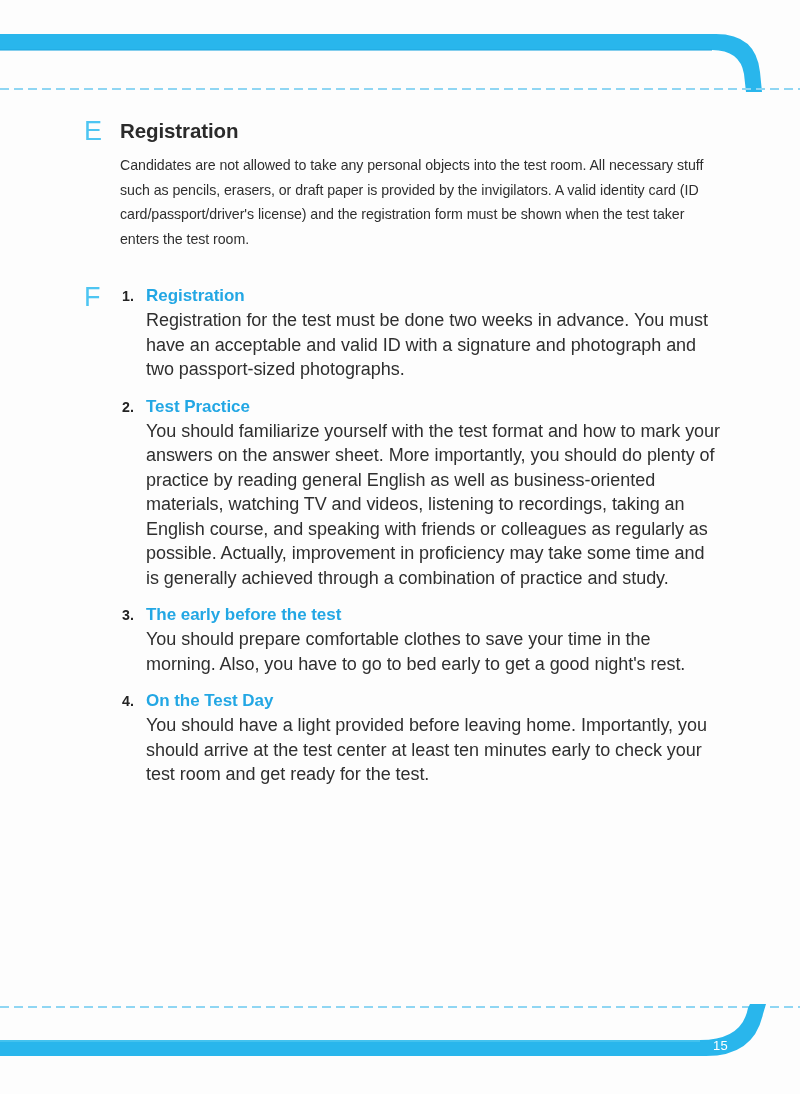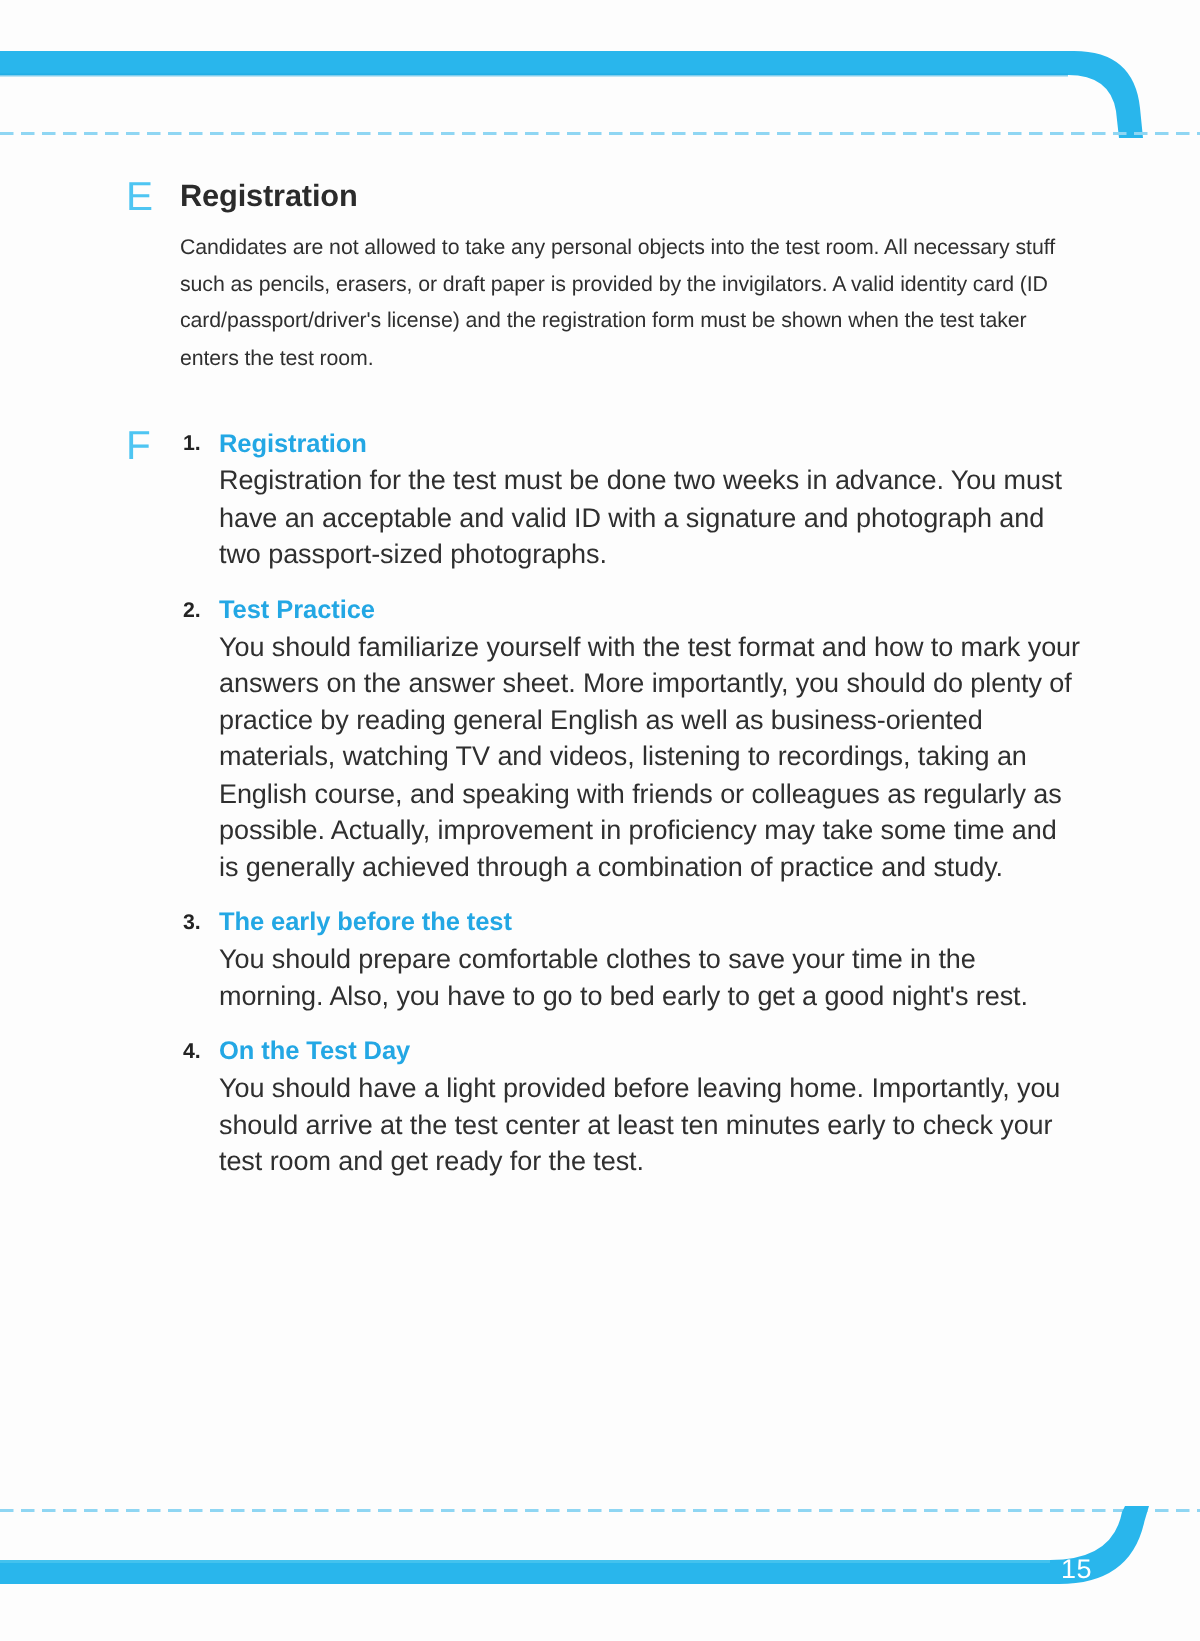--- a/index.html
+++ b/index.html
@@ -123,21 +123,21 @@
     color: #2f2f2f;
     letter-spacing: -0.05px;
   }
 
   
   .page-number {
     position: absolute;
     right: 72px;
     bottom: 41px;
     color: #ffffff;
-    font-size: 18px;
+    font-size: 13px;
     line-height: 14px;
     font-weight: normal;
     letter-spacing: 0.3px;
   }
 </style>
 </head>
 <body>
 
 <div class="page">
 

